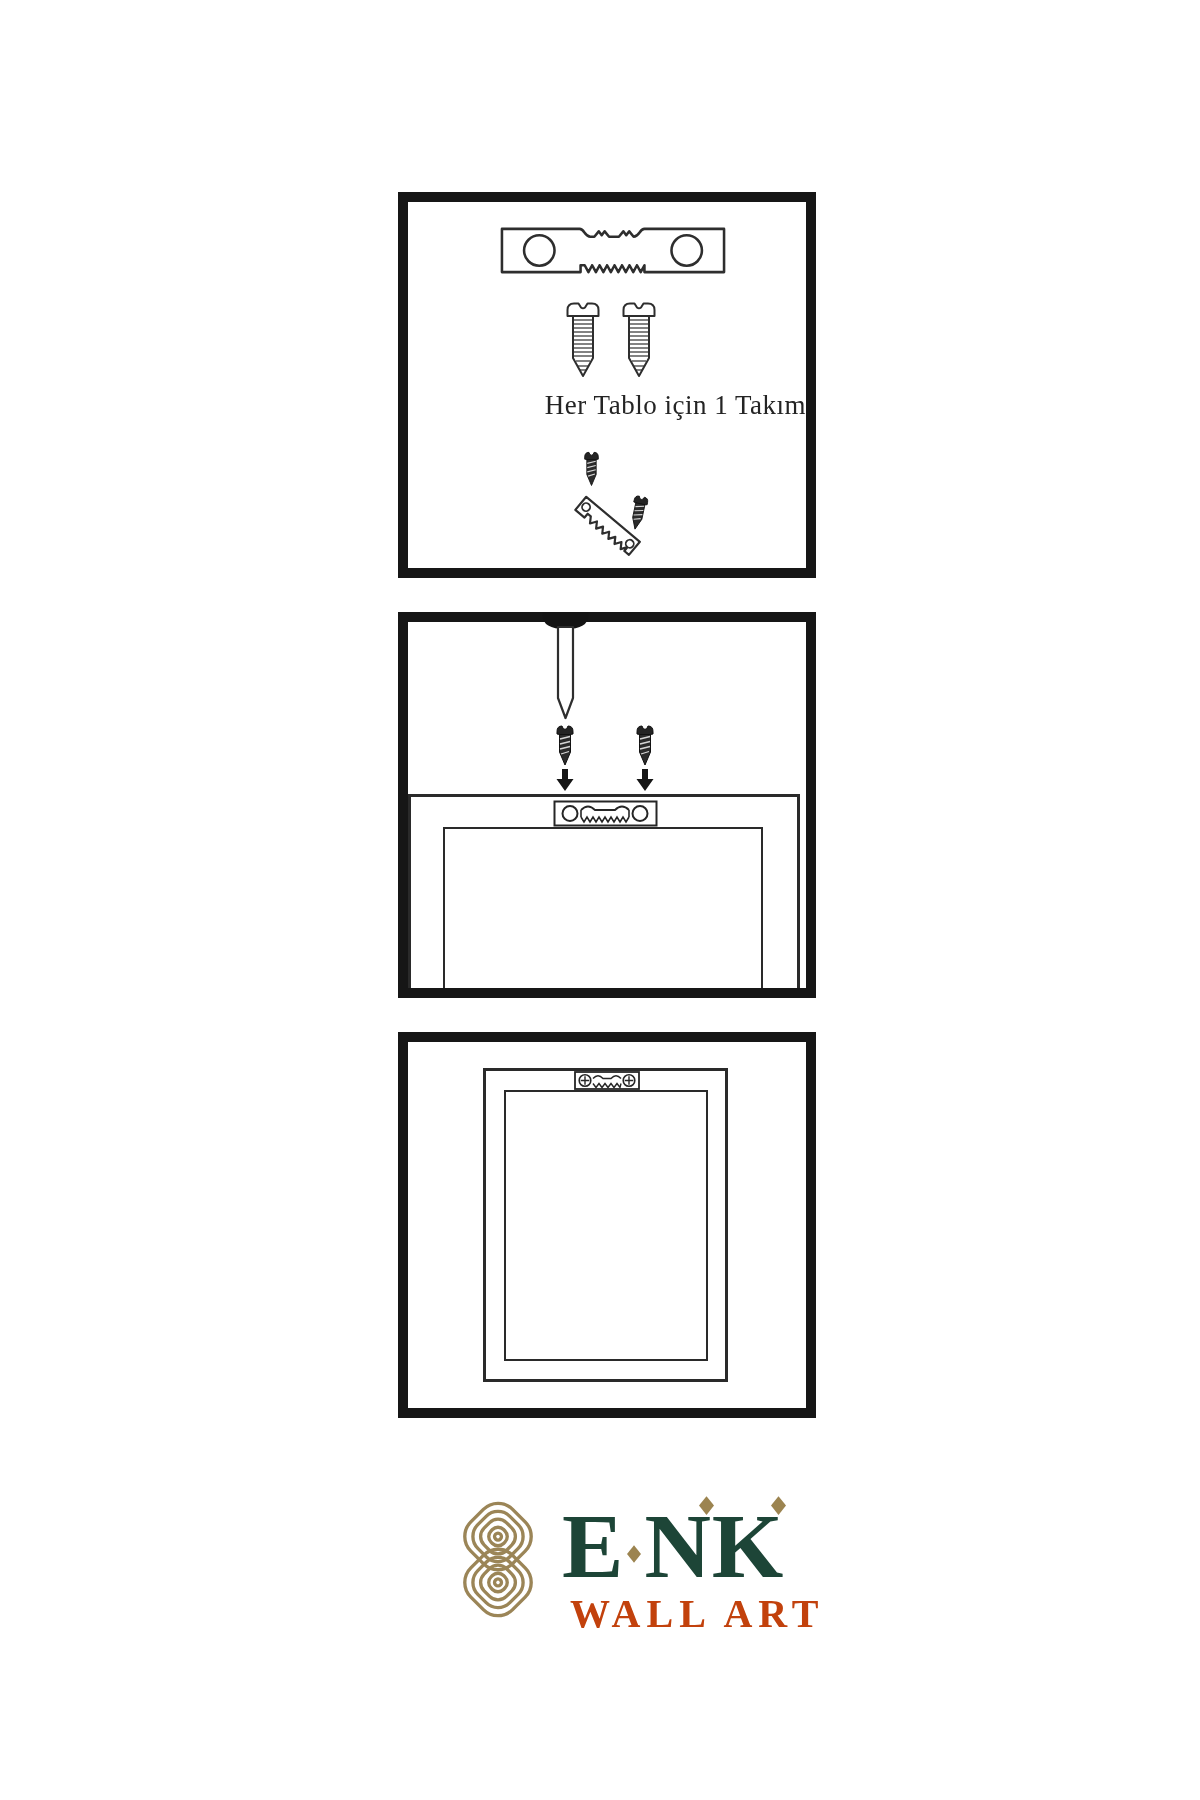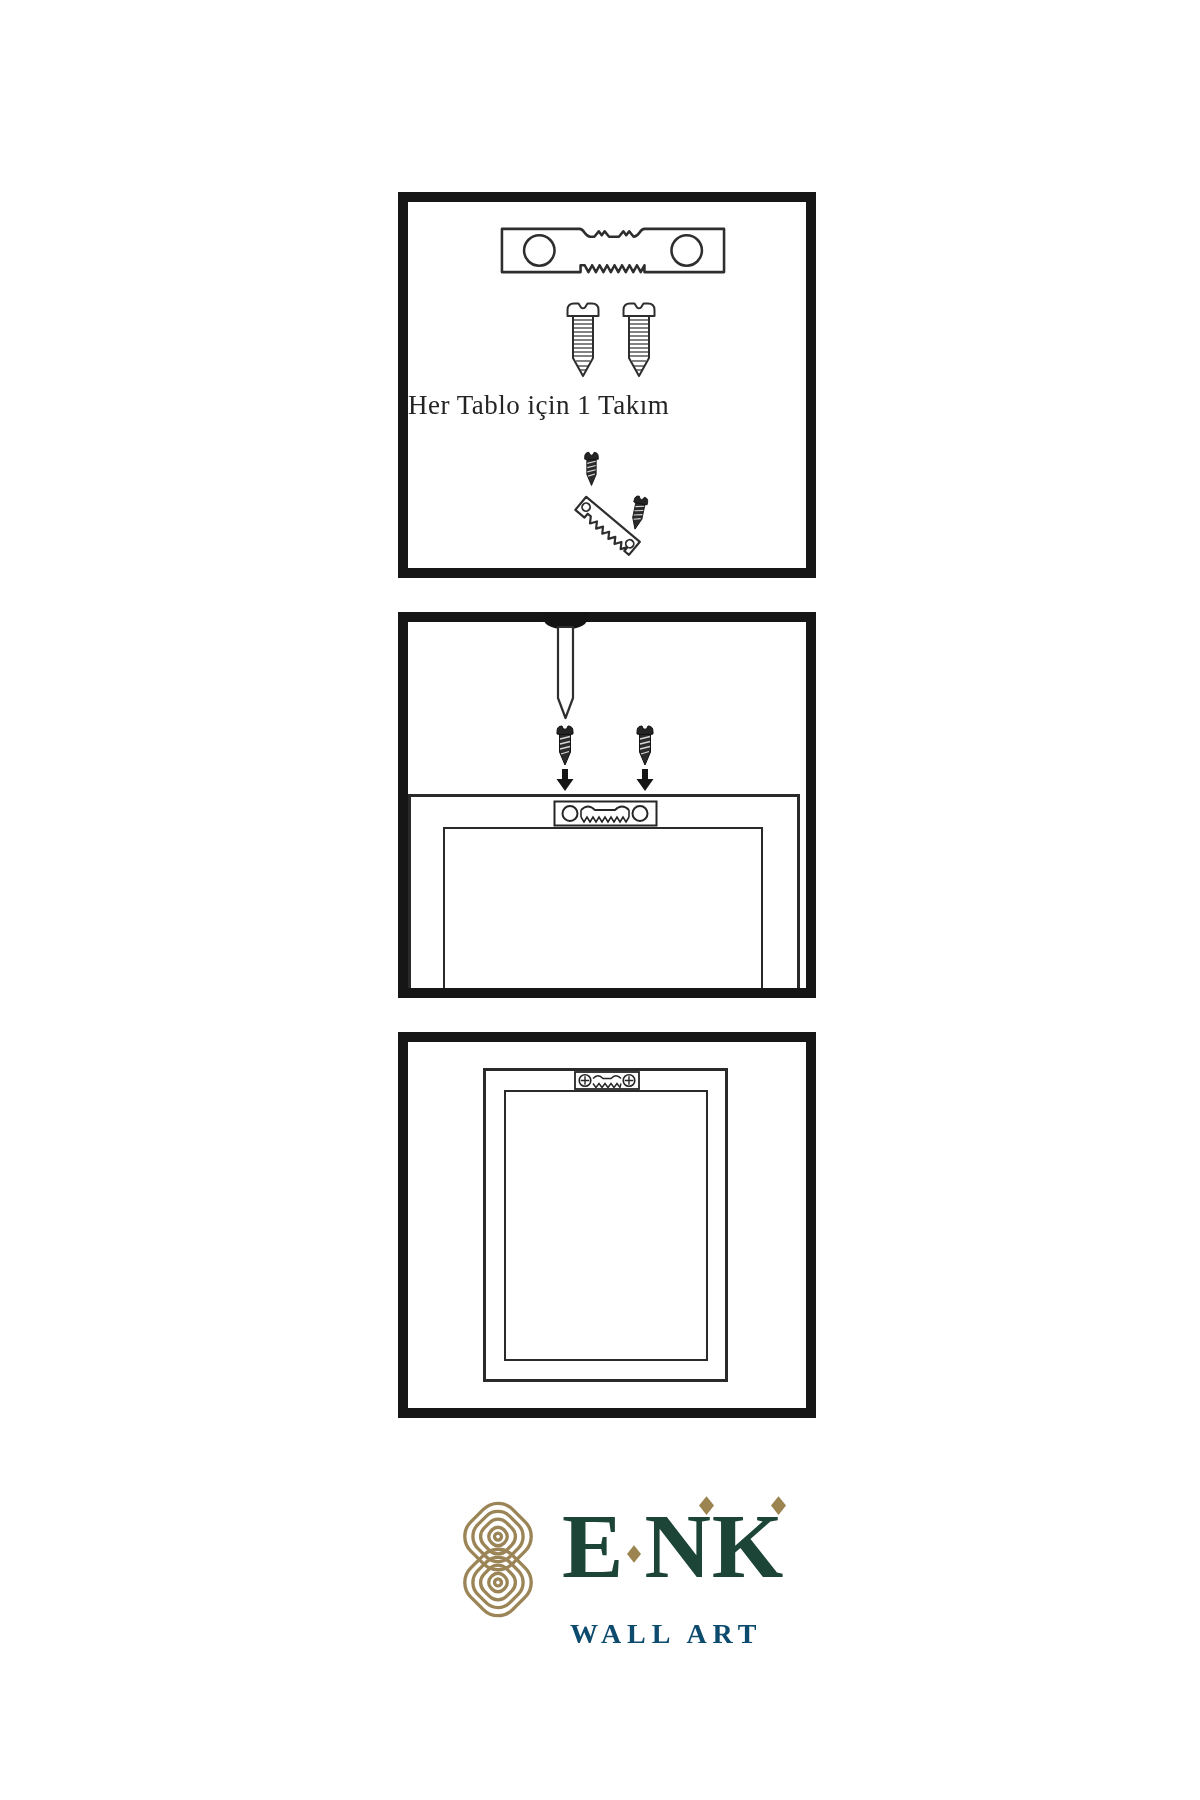--- a/index.html
+++ b/index.html
@@ -2,36 +2,36 @@
 <html><head>
 <meta charset="utf-8">
 <style>
   html,body{margin:0;padding:0;background:#fff;}
   .page{position:relative;width:1200px;height:1800px;background:#ffffff;overflow:hidden;
         font-family:"Liberation Serif", serif;}
   .panel{position:absolute;left:398px;width:418px;height:386px;background:#fff;
          border:10px solid #161616;box-sizing:border-box;}
   .panel .inner{position:relative;width:100%;height:100%;}
   .abs{position:absolute;overflow:visible;}
-  .caption{position:absolute;left:0;right:0;top:188px;text-align:left;
+  .caption{position:absolute;left:0;right:0;top:188px;text-align:right;
            font-family:"Liberation Serif", serif;font-size:27px;font-weight:400;
            color:#242424;letter-spacing:.5px;}
   .frame-rect{position:absolute;box-sizing:border-box;background:#fff;}
   .fr-outer{border:3px solid #2a2a2a;}
   .fr-inner{border:2px solid #2a2a2a;}
   .no-bottom{border-bottom:none;}
   
   .enk{position:absolute;left:562px;top:1500px;display:flex;align-items:flex-end;
        font-family:"Liberation Serif", serif;font-weight:700;font-size:92px;
        line-height:1;color:#1d4537;letter-spacing:1px;}
   .enk .letter{position:relative;display:inline-block;}
   .dia-mid{width:14px;height:18px;align-self:center;transform:translateY(8px);margin:0 3px;}
   .dia-top{position:absolute;top:-4px;right:-2px;width:15px;height:19px;}
   .wallart{position:absolute;left:570px;top:1590px;font-family:"Liberation Serif", serif;
-           font-size:28px;font-weight:700;letter-spacing:6px;color:#0c4a6e;white-space:nowrap;margin-top:28px;}
+           font-size:40px;font-weight:700;letter-spacing:6px;color:#c2410c;white-space:nowrap;}
   .defs{position:absolute;width:0;height:0;overflow:hidden;}
 </style>
 </head>
 <body>
 
 <svg class="defs" aria-hidden="true">
   <defs>
     <symbol id="sym-plate-big" viewBox="0 0 240 58">
       <path d="M7,7 L86,7 C91,7 91,15 97,15 L101,15 L105.5,9.5 L108.5,13.5 L111.5,9.5 L116,15
                L126,15 L130.5,9.5 L133.5,13.5 L136.5,9.5 L141,15 C147,15 147,7 152,7 L233,7

